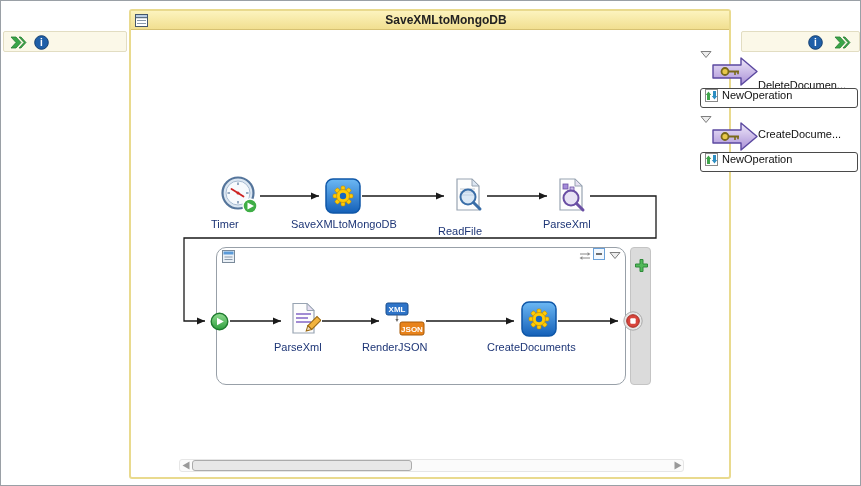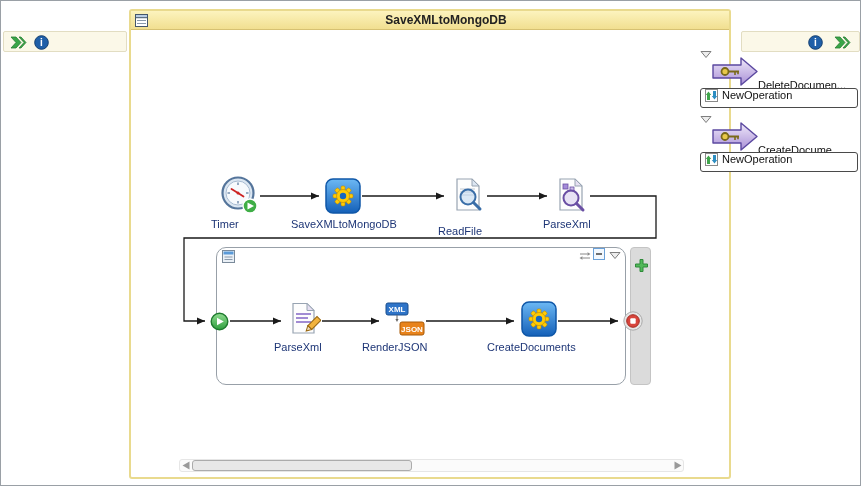--- a/index.html
+++ b/index.html
@@ -300,21 +300,21 @@
   </div>
   <div class="a" style="left:711px;top:120px">
     <svg width="47" height="31" viewBox="0 0 47 31">
       <polygon points="1,9 29,9 29,2 45,15.5 29,29 29,22 1,22" fill="url(#gPurple)" stroke="#5b48a0" stroke-width="1.4" stroke-linejoin="round"></polygon>
       <circle cx="13" cy="15.5" r="3.5" fill="#e8c84a" stroke="#7a6a1a" stroke-width="1.8"></circle>
       <line x1="16.5" y1="15.5" x2="27" y2="15.5" stroke="#7a6a1a" stroke-width="2"></line>
       <line x1="23" y1="15.5" x2="23" y2="19" stroke="#7a6a1a" stroke-width="1.6"></line>
       <line x1="26" y1="15.5" x2="26" y2="18.2" stroke="#7a6a1a" stroke-width="1.6"></line>
     </svg>
   </div>
-  <div class="a reflabel" style="left:757px;top:143px;width:102px">CreateDocume...</div>
+  <div class="a reflabel" style="left:757px;top:127px;width:102px">CreateDocume...</div>
   <div class="a opbox" style="left:699px;top:151px;width:158px;height:20px">
     <span>
       <svg width="13" height="13" viewBox="0 0 13 13">
         <rect x="0.5" y="0.5" width="12" height="12" fill="#ffffff" stroke="#8a8a8a"></rect>
         <polygon points="2,11 2,6 0.8,6 3.5,2.5 6.2,6 5,6 5,11" fill="#3fa54b"></polygon>
         <polygon points="8,2 8,7 6.8,7 9.5,10.5 12.2,7 11,7 11,2" fill="#2e8ec2"></polygon>
       </svg>
     </span>
     <span>NewOperation</span>
   </div>

